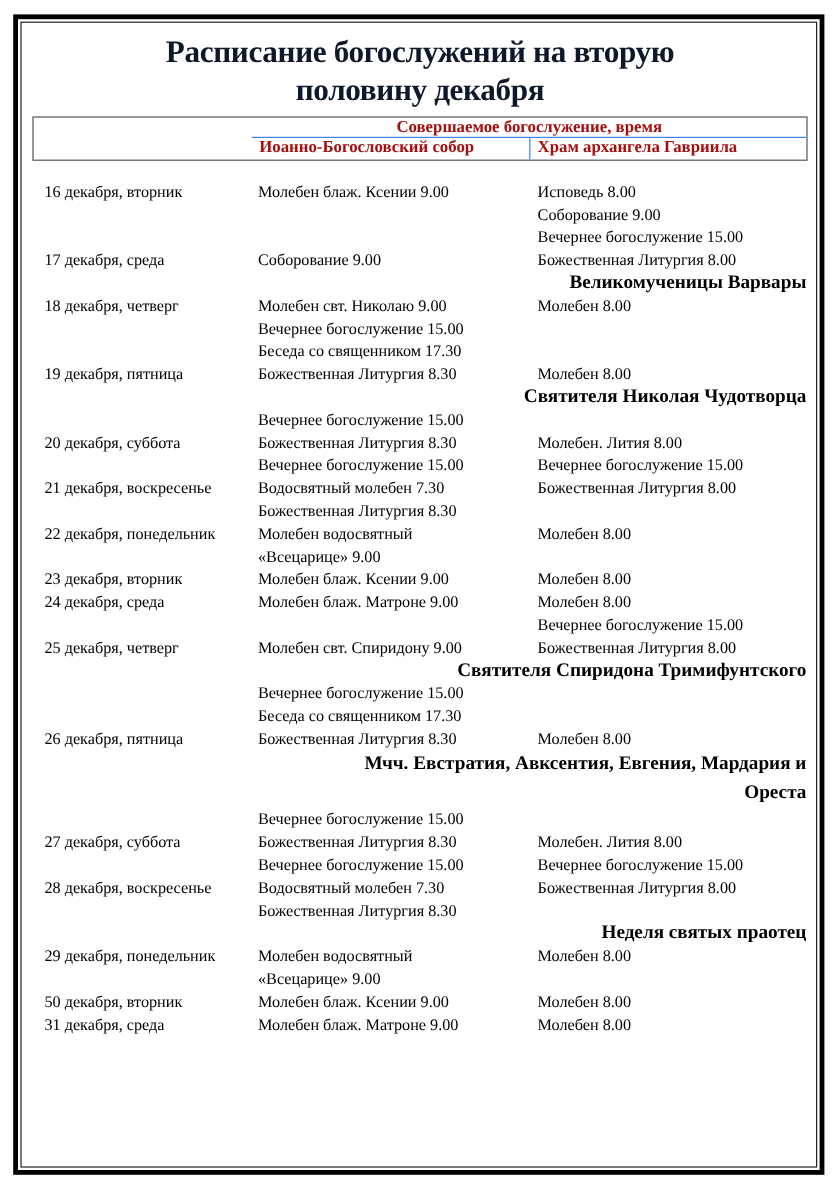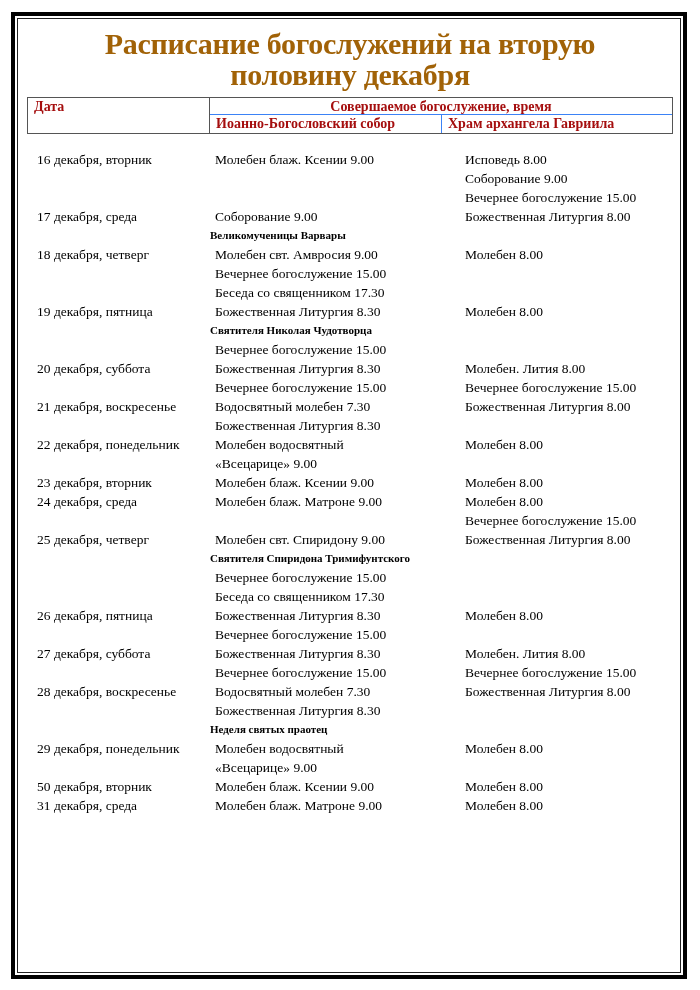--- a/index.html
+++ b/index.html
@@ -27,23 +27,23 @@
     left: 17px; top: 18px;
     width: 664px; height: 955px;
     box-sizing: border-box;
     border: 1px solid #222;
   }
   .title {
     position: absolute;
     left: 27px; width: 646px;
     top: 28px;
     text-align: center;
-    color: #a16207;
+    color: #0f172a;
     font-weight: bold;
-    font-size: 30px;
+    font-size: 26px;
     line-height: 31px;
     letter-spacing: -0.3px;
   }
   .header-table {
     position: absolute;
     left: 27px; top: 97px;
     width: 646px; height: 37px;
     box-sizing: border-box;
     border: 1px solid #555;
     color: #a50e0e;
@@ -99,49 +99,48 @@
   .c-date {
     position: absolute;
     left: 4px;
   }
   .c-s1 {
     position: absolute;
     left: 182px;
   }
   .c-s2 {
     position: absolute;
-    left: 432px;
+    left: 415px;
   }
   .feast {
     position: relative;
     margin-left: 177px;
     width: 462px;
-    text-align: left;
+    text-align: right;
     font-weight: bold;
-    font-size: 11px;
+    font-size: 16px;
     line-height: 23px;
     min-height: 19px;
   }
   .feast.f1 { height: 19px; line-height: 19px; }
   .feast.f2 { line-height: 24px; }
   b { font-weight: normal; }
 </style>
 </head>
 <body>
 
 <div class="frame-outer"></div>
 <div class="frame-inner"></div>
 
 <div class="title">
   <div>Расписание богослужений на вторую</div>
   <div>половину декабря</div>
 </div>
 
 <div class="header-table">
-  <div class="ht-date">Дата</div>
   <div class="ht-service">Совершаемое богослужение, время</div>
   <div class="ht-col1">Иоанно-Богословский собор</div>
   <div class="ht-col2">Храм архангела Гавриила</div>
 </div>
 
 <div class="schedule" id="schedule">
     <div class="row">
       <span class="c-date">16 декабря, вторник</span>
       <span class="c-s1"><span>Молебен блаж. Ксении </span><b>9.00</b></span>
       <span class="c-s2"><span>Исповедь </span><b>8.00</b></span>
@@ -153,21 +152,21 @@
       <span class="c-s2"><span>Вечернее богослужение </span><b>15.00</b></span>
     </div>
     <div class="row">
       <span class="c-date">17 декабря, среда</span>
       <span class="c-s1"><b>Соборование 9.00</b></span>
       <span class="c-s2"><span>Божественная Литургия </span><b>8.00</b></span>
     </div>
     <div class="feast f1">Великомученицы Варвары</div>
     <div class="row">
       <span class="c-date">18 декабря, четверг</span>
-      <span class="c-s1"><span>Молебен свт. Амвросия </span><b>9.00</b></span>
+      <span class="c-s1"><span>Молебен свт. Николаю </span><b>9.00</b></span>
       <span class="c-s2"><span>Молебен </span><b>8.00</b></span>
     </div>
     <div class="row">
       <span class="c-s1"><span>Вечернее богослужение </span><b>15.00</b></span>
     </div>
     <div class="row">
       <span class="c-s1"><b>Беседа со священником 17.30</b></span>
     </div>
     <div class="row">
       <span class="c-date">19 декабря, пятница</span>
@@ -226,20 +225,24 @@
       <span class="c-s1"><span>Вечернее богослужение </span><b>15.00</b></span>
     </div>
     <div class="row">
       <span class="c-s1"><b>Беседа со священником 17.30</b></span>
     </div>
     <div class="row">
       <span class="c-date">26 декабря, пятница</span>
       <span class="c-s1"><span>Божественная Литургия </span><b>8.30</b></span>
       <span class="c-s2"><span>Молебен </span><b>8.00</b></span>
     </div>
+    <div class="feast f2">
+      <div>Мчч. Евстратия, Авксентия, Евгения, Мардария и</div>
+      <div>Ореста</div>
+    </div>
     <div class="row">
       <span class="c-s1"><span>Вечернее богослужение </span><b>15.00</b></span>
     </div>
     <div class="row">
       <span class="c-date">27 декабря, суббота</span>
       <span class="c-s1"><span>Божественная Литургия </span><b>8.30</b></span>
       <span class="c-s2"><span>Молебен. Лития </span><b>8.00</b></span>
     </div>
     <div class="row">
       <span class="c-s1"><span>Вечернее богослужение </span><b>15.00</b></span>

